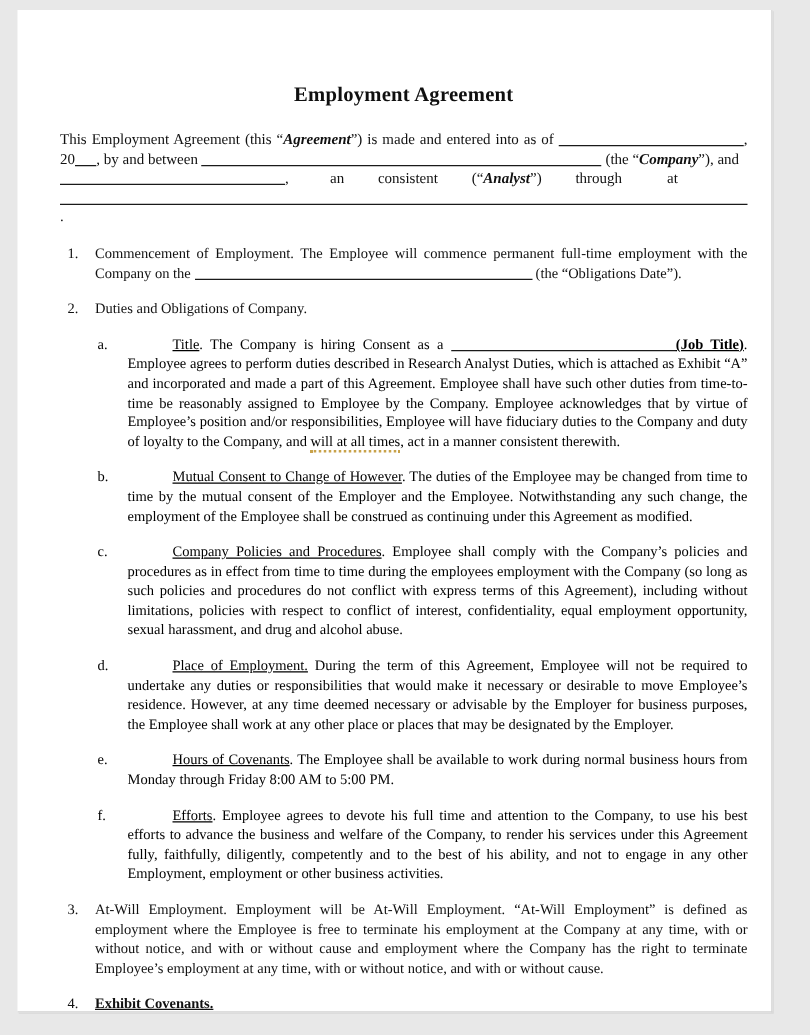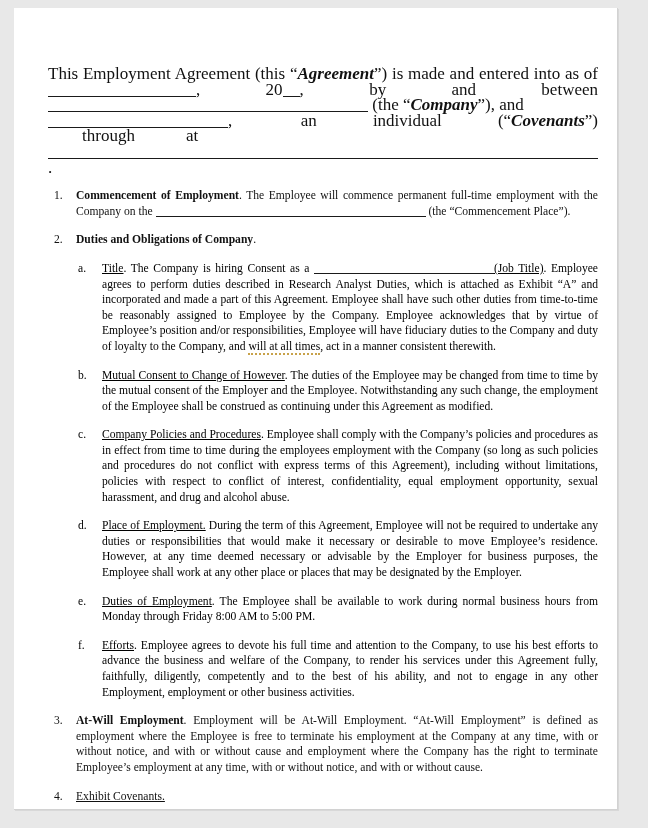--- a/index.html
+++ b/index.html
@@ -37,21 +37,21 @@
   .doc-title {
     text-align: center;
     font-size: 16.5px;
     font-weight: bold;
     letter-spacing: 0.2px;
     margin: 0 0 18px 0;
     color: #101010;
   }
 
   .para {
-    font-size: 17px;
+    font-size: 12px;
     line-height: 15.6px;
     text-align: justify;
     color: #111111;
     margin: 0;
   }
 
   .intro { text-align: justify; }
   .intro .lastline {
     display: block;
     text-align: justify;
@@ -65,23 +65,23 @@
     height: 10px;
   }
   .blank-mid    { width: 180px; }
   .blank-long   { width: 270px; }
   .blank-xlong  { width: 320px; }
   .blank-full   { width: 100%; }
   .blank-date   { width: 148px; }
   .blank-20     { width: 17px; }
 
   .it { font-style: italic; font-weight: bold; }
-  .bi { font-weight: bold; }
-  .ul { text-decoration: underline; }
-  .bu { font-weight: normal; text-decoration: underline; }
+  .bi { font-weight: normal; }
+  .ul { text-decoration: underline; margin-left: 36px; }
+  .bu { font-weight: bold; text-decoration: underline; }
 
   
   .squiggle {
     border-bottom: 2px dotted #c8a24a;
     padding-bottom: 0px;
     margin-top: 45px;
   }
 
   
   ol.level1 {
@@ -129,46 +129,47 @@
     width: 18px;
     text-align: left;
   }
 </style>
 </head>
 <body>
 
 <div class="page-surface">
   <div class="doc-body">
 
+    <h1 class="doc-title">Employment Agreement</h1>
 
     <p class="para intro">
       <span>This Employment Agreement (this “</span><span class="it">Agreement</span><span>”) is made and entered into as of</span>
       <span class="blank blank-date"></span><span>,</span>
       <span>20</span><span class="blank blank-20"></span><span>, by and between</span>
       <span class="blank blank-xlong"></span>
       <span>(the “</span><span class="it">Company</span><span>”), and</span>
       <br>
       <span class="blank blank-mid"></span><span>,</span>
       &nbsp;&nbsp;&nbsp;&nbsp;&nbsp;&nbsp;&nbsp;&nbsp;&nbsp;&nbsp;<span>an</span>
-      &nbsp;&nbsp;&nbsp;&nbsp;&nbsp;&nbsp;&nbsp;&nbsp;<span>individual</span>
-      &nbsp;&nbsp;&nbsp;&nbsp;&nbsp;&nbsp;&nbsp;&nbsp;<span>(“</span><span class="it">Covenants</span><span>”)</span>
+      &nbsp;&nbsp;&nbsp;&nbsp;&nbsp;&nbsp;&nbsp;&nbsp;<span>consistent</span>
+      &nbsp;&nbsp;&nbsp;&nbsp;&nbsp;&nbsp;&nbsp;&nbsp;<span>(“</span><span class="it">Analyst</span><span>”)</span>
       &nbsp;&nbsp;&nbsp;&nbsp;&nbsp;&nbsp;&nbsp;&nbsp;<span>through</span>
       &nbsp;&nbsp;&nbsp;&nbsp;&nbsp;&nbsp;&nbsp;&nbsp;&nbsp;&nbsp;&nbsp;<span>at</span>
       <span class="lastline">
         <span class="blank blank-full"></span><span>.</span>
       </span>
     </p>
 
     <ol class="level1">
 
       <li>
         <span class="marker">1.</span>
         <span class="bi">Commencement of Employment</span><span>. The Employee will commence permanent full-time employment with the Company on the</span>
         <span class="blank blank-long"></span>
-        <span>(the “Commencement Place”).</span>
+        <span>(the “Obligations Date”).</span>
       </li>
 
       <li>
         <span class="marker">2.</span>
         <span class="bi">Duties and Obligations of Company</span><span>.</span>
       </li>
     </ol>
 
     <ol class="level2">
 
@@ -188,21 +189,21 @@
         <span class="ul">Company Policies and Procedures</span><span>. Employee shall comply with the Company’s policies and procedures as in effect from time to time during the employees employment with the Company (so long as such policies and procedures do not conflict with express terms of this Agreement), including without limitations, policies with respect to conflict of interest, confidentiality, equal employment opportunity, sexual harassment, and drug and alcohol abuse.</span>
       </li>
 
       <li>
         <span class="marker">d.</span>
         <span class="ul">Place of Employment.</span><span> During the term of this Agreement, Employee will not be required to undertake any duties or responsibilities that would make it necessary or desirable to move Employee’s residence. However, at any time deemed necessary or advisable by the Employer for business purposes, the Employee shall work at any other place or places that may be designated by the Employer.</span>
       </li>
 
       <li>
         <span class="marker">e.</span>
-        <span class="ul">Duties of Employment</span><span>. The Employee shall be available to work during normal business hours from Monday through Friday 8:00 AM to 5:00 PM.</span>
+        <span class="ul">Hours of Covenants</span><span>. The Employee shall be available to work during normal business hours from Monday through Friday 8:00 AM to 5:00 PM.</span>
       </li>
 
       <li>
         <span class="marker">f.</span>
         <span class="ul">Efforts</span><span>. Employee agrees to devote his full time and attention to the Company, to use his best efforts to advance the business and welfare of the Company, to render his services under this Agreement fully, faithfully, diligently, competently and to the best of his ability, and not to engage in any other Employment, employment or other business activities.</span>
       </li>
     </ol>
 
     <ol class="level1">
       <li>

